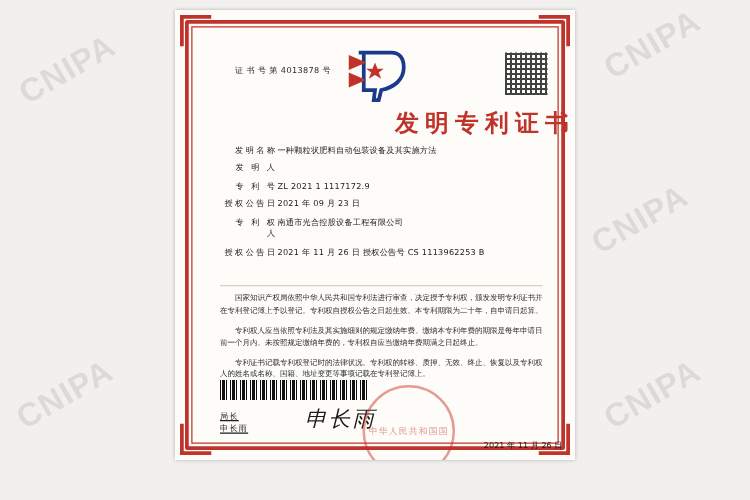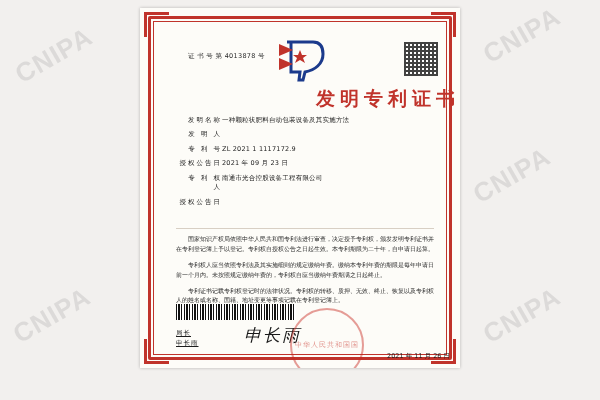--- a/index.html
+++ b/index.html
@@ -278,20 +278,21 @@
       <div class="frow">
         <div class="flabel">授权公告日</div>
         <div class="fvalue">2021 年 09 月 23 日</div>
       </div>
       <div class="frow">
         <div class="flabel">专 利 权 人</div>
         <div class="fvalue">南通市光合控股设备工程有限公司</div>
       </div>
       <div class="frow">
         <div class="flabel">授权公告日</div>
+        <div class="fvalue">2021 年 11 月 26 日      授权公告号  CS 1113962253 B</div>
       </div>
     </div>
 
     <div class="divider"></div>
 
     <div class="body-text">
       <p>国家知识产权局依照中华人民共和国专利法进行审查，决定授予专利权，颁发发明专利证书并在专利登记簿上予以登记。专利权自授权公告之日起生效。本专利期限为二十年，自申请日起算。</p>
       <p>专利权人应当依照专利法及其实施细则的规定缴纳年费。缴纳本专利年费的期限是每年申请日前一个月内。未按照规定缴纳年费的，专利权自应当缴纳年费期满之日起终止。</p>
       <p>专利证书记载专利权登记时的法律状况。专利权的转移、质押、无效、终止、恢复以及专利权人的姓名或名称、国籍、地址变更等事项记载在专利登记簿上。</p>
     </div>

